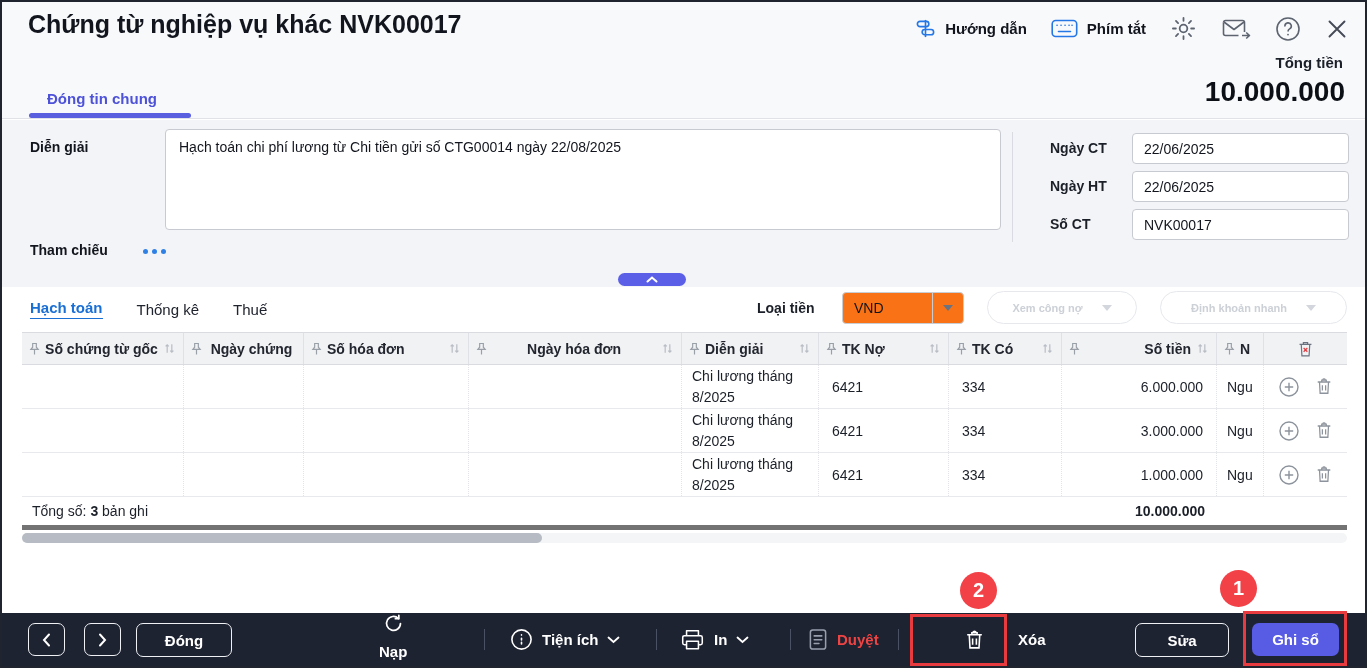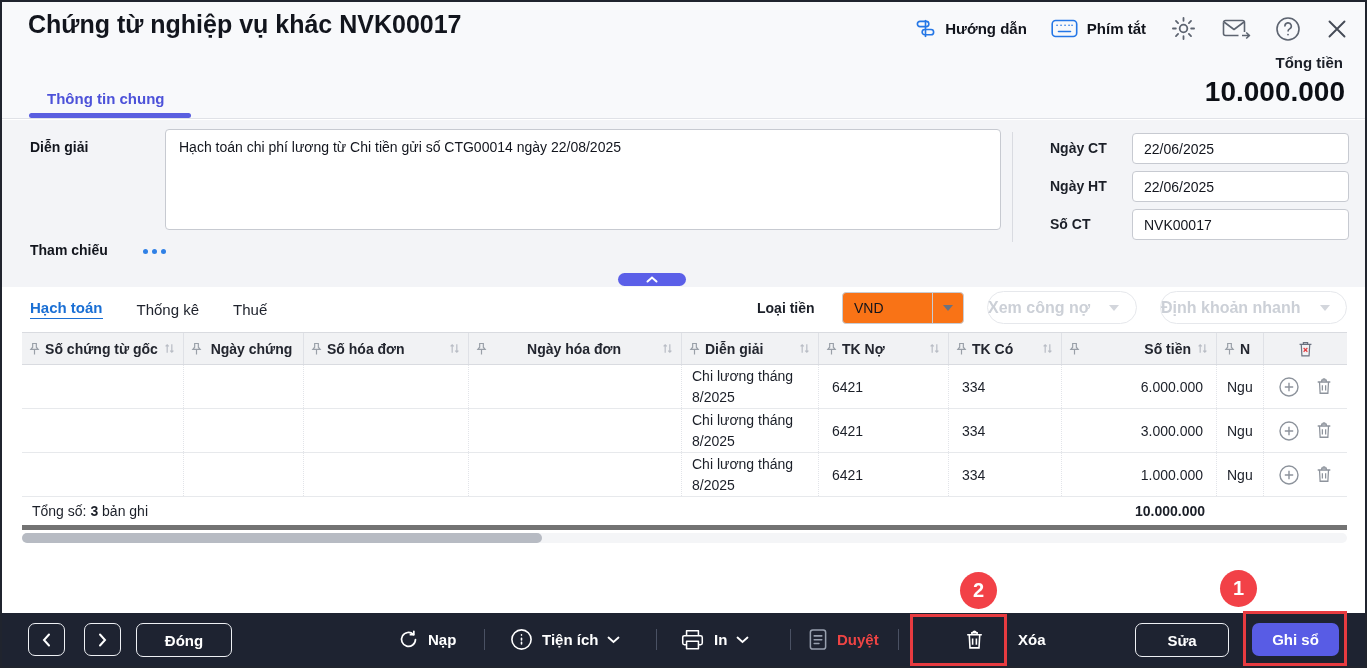--- a/index.html
+++ b/index.html
@@ -53,21 +53,21 @@
   .currency-label { position:absolute; left:755px; top:13px; font-size:14px; font-weight:bold; }
   .currency-select {
     position:absolute; left:840px; top:5px; width:122px; height:32px;
     border:1px solid #c8ccd3; border-radius:4px; background:#f97316; display:flex; align-items:stretch; cursor:pointer;
   }
   .currency-value { flex:1; font-size:14px; color:#12151d; display:flex; align-items:center; padding-left:11px; }
   .sel-arrow { width:31px; border-left:1px solid #c8ccd3; display:flex; align-items:center; justify-content:center; }
   .tri-down { width:0; height:0; border-left:5px solid transparent; border-right:5px solid transparent; border-top:6px solid #6b7280; }
   .pill {
     position:absolute; top:4px; height:33px; border:1px solid #e6e8ec; border-radius:17px; background:#fff;
-    color:#ccd0d7; font-size:16px; font-weight:bold; display:flex; align-items:center; justify-content:flex-start; gap:19px; cursor:default;
+    color:#ccd0d7; font-size:11px; font-weight:bold; display:flex; align-items:center; justify-content:center; gap:19px; cursor:default;
   }
   .pill .tri-down { border-top-color:#d3d6dc; }
   .pill-debt { left:985px; width:150px; }
   .pill-quick { left:1158px; width:187px; }
 
   
   .table { position:absolute; left:20px; top:45px; width:1325px; }
   .thead { display:flex; height:33px; background:#f1f2f4; border-top:1px solid #d9dbe0; border-bottom:1px solid #d9dbe0; }
   .th { display:flex; align-items:center; gap:5px; padding:0 7px; border-right:1px solid #dfe1e6; overflow:hidden; cursor:pointer; }
   .th .hlabel { flex:1; font-size:14px; font-weight:bold; color:#23262f; white-space:nowrap; overflow:hidden; }
@@ -171,21 +171,21 @@
       <span class="icon-btn">
         <svg width="24" height="24" viewBox="0 0 24 24" stroke="#454b56" stroke-width="1.9" stroke-linecap="round">
           <path d="M4.5 4.5l15 15M19.5 4.5l-15 15"></path>
         </svg>
       </span>
     </div>
 
     <div class="total-label">Tổng tiền</div>
     <div class="total-value">10.000.000</div>
 
-    <div class="tab">Thông tin chung</div>
+    <div class="tab">Đóng tin chung</div>
     <div class="tab-underline"></div>
   </div>
 
   <div class="form">
     <div class="lbl desc-label">Diễn giải</div>
     <textarea class="desc-input" style="">Hạch toán chi phí lương từ Chi tiền gửi số CTG00014 ngày 22/08/2025</textarea>
 
     <div class="lbl ref-label">Tham chiếu</div>
     <div class="ref-dots">
       <span class="dot"></span>
@@ -425,21 +425,21 @@
           <path d="M7 1.5L2 7l5 5.5"></path>
         </svg>
     </div>
     <div class="nav-btn" style="left:82px;">
       <svg width="9" height="14" viewBox="0 0 9 14" fill="none" stroke="#fff" stroke-width="2" stroke-linecap="round">
           <path d="M2 1.5L7 7l-5 5.5"></path>
         </svg>
     </div>
     <div class="btn-outline" style="left:134px; width:96px;">Đóng</div>
 
-    <div class="tb-group" style="left:396px;">
+    <div class="tb-group" style="left:377px;flex-direction:column;">
       <svg width="21" height="21" viewBox="0 0 22 22" fill="none" stroke="#fff" stroke-width="1.8" stroke-linecap="round" stroke-linejoin="round">
         <path d="M18.3 11a7.3 7.3 0 1 1-2.1-5.2"></path>
           <path d="M16.6 2.4v3.6h-3.6"></path>
       </svg>
       <span>Nạp</span>
     </div>
     <div class="tb-div" style="left:482px;"></div>
 
     <div class="tb-group" style="left:508px;">
       <svg width="23" height="23" viewBox="0 0 23 23" fill="none" stroke="#fff" stroke-width="1.6" stroke-linecap="round">

